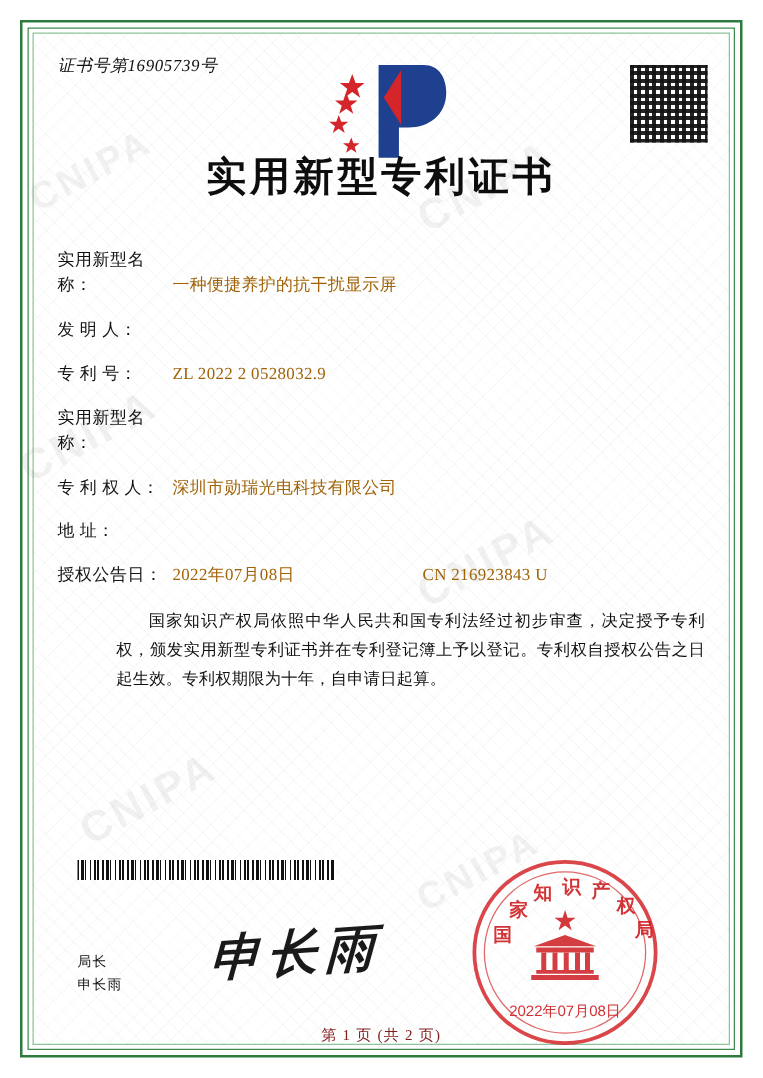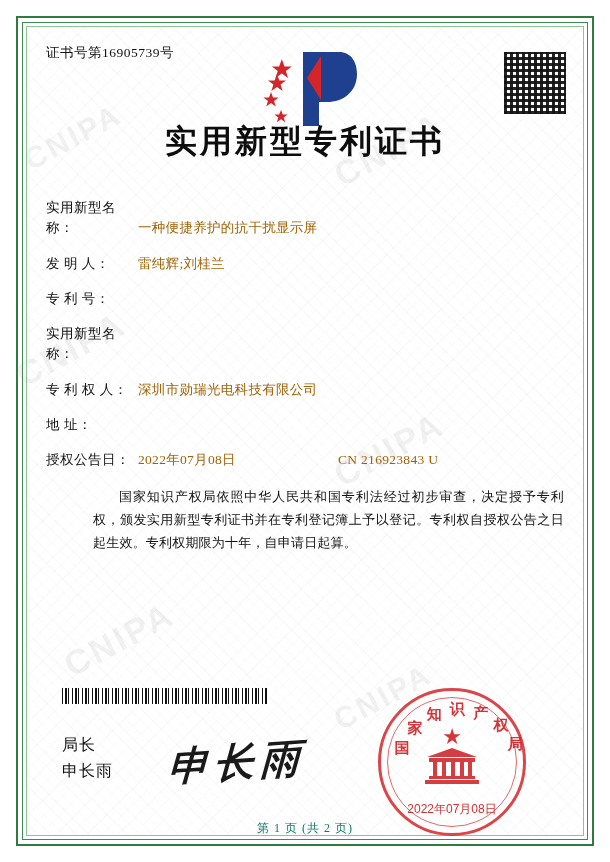--- a/index.html
+++ b/index.html
@@ -81,20 +81,21 @@
     position: absolute;
     left: 46px;
     top: 44px;
     width: 518px;
   }
 
   .cert-no {
     font-size: 13.5px;
     letter-spacing: 0.5px;
     color: #111;
+    font-style: italic;
   }
 
   
   .qr {
     position: absolute;
     right: 44px;
     top: 52px;
     width: 62px;
     height: 62px;
     background-color: #fff;
@@ -168,22 +169,22 @@
     width: 206px;
     height: 16px;
     background-image: repeating-linear-gradient(90deg,
       #111 0 1px, #fff 1px 3px, #111 3px 5px, #fff 5px 6px,
       #111 6px 7px, #fff 7px 10px);
   }
 
   .sign-block {
     position: absolute;
     left: 62px;
-    top: 732px;
-    font-size: 16px;
+    top: 762px;
+    font-size: 11px;
     line-height: 1.6;
     letter-spacing: 1px;
   }
 
   .signature {
     position: absolute;
     left: 168px;
     top: 735px;
     font-family: "Liberation Serif", serif;
     font-size: 40px;
@@ -262,21 +263,21 @@
     opacity: .95;
   }
 
   .page-no {
     position: absolute;
     left: 0;
     right: 0;
     top: 820px;
     text-align: center;
     font-size: 12px;
-    color: #0f766e;
+    color: #7f1d1d;
     letter-spacing: 1px;
   }
 </style>
 </head>
 <body>
 
 <div class="page">
 
   <div class="frame-outer"></div>
   <div class="frame-inner"></div>
@@ -310,25 +311,25 @@
 
     <div class="fields">
 
       <div class="row">
         <div class="label">实用新型名称：</div>
         <div class="value">一种便捷养护的抗干扰显示屏</div>
       </div>
 
       <div class="row">
         <div class="label">发 明 人：</div>
-        <div class="value">雷纯辉;刘桂兰</div>
       </div>
 
       <div class="row">
         <div class="label">专 利 号：</div>
+        <div class="value">ZL 2022 2 0528032.9</div>
       </div>
 
       <div class="row">
         <div class="label">实用新型名称：</div>
       </div>
 
       <div class="row">
         <div class="label">专 利 权 人：</div>
         <div class="value">深圳市勋瑞光电科技有限公司</div>
       </div>

